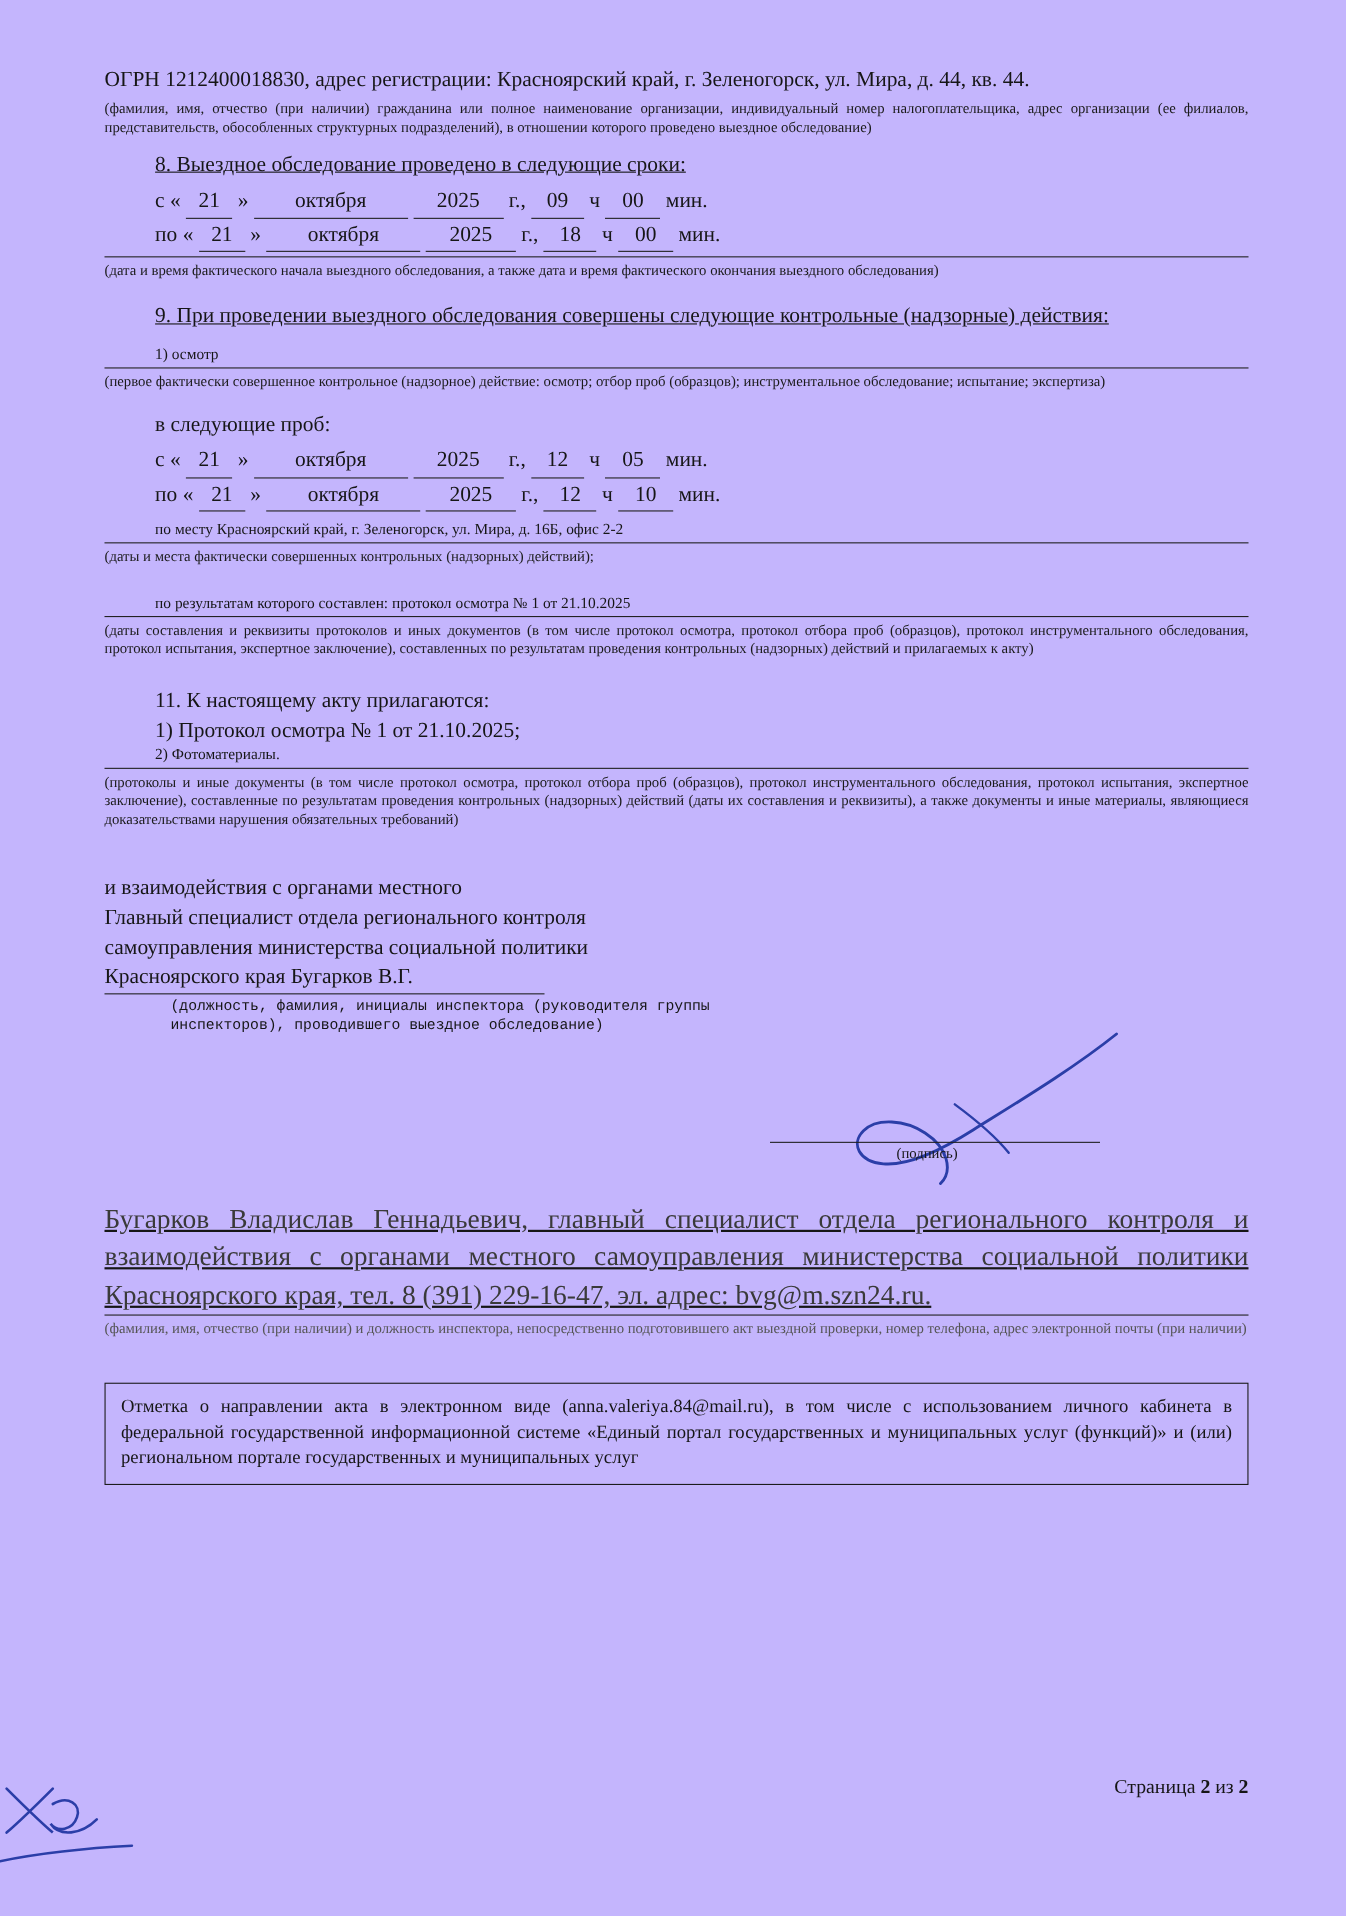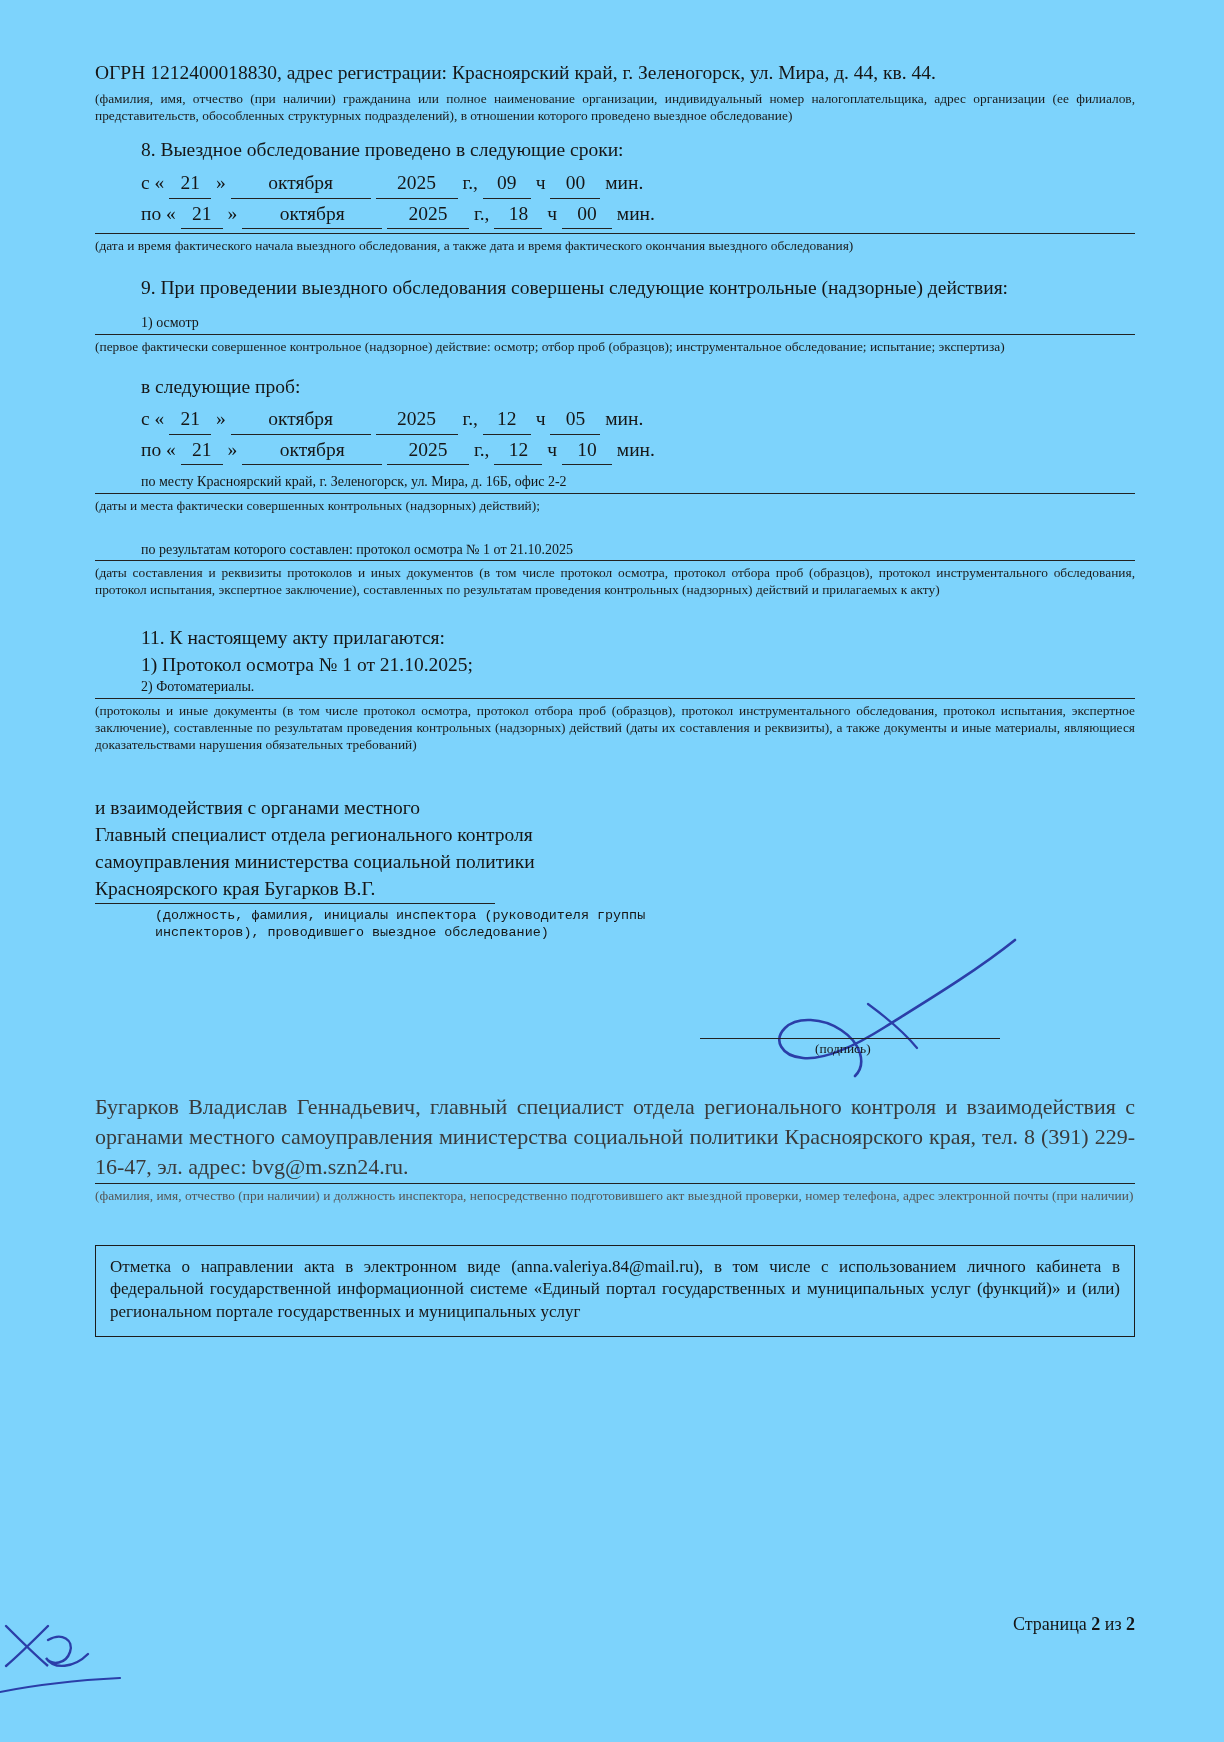--- a/index.html
+++ b/index.html
@@ -14,36 +14,36 @@
     font-family: "Liberation Serif", serif;
     color: #161616;
     overflow: hidden;
   }
   .page {
     position: absolute;
     left: 0; top: 0;
     width: 1224px;
     height: 1742px;
     
-    background: #7dd3fc;
+    background: #c4b5fd;
   }
   .content {
     position: absolute;
     left: 95px;
     top: 60px;
     width: 1040px;
   }
   
   .p {
     font-size: 19.5px;
     line-height: 1.30;
     text-align: justify;
     margin: 0;
   }
-  .p-indent { text-indent: 46px; }
+  .p-indent { text-indent: 46px; text-decoration: underline; }
   .small {
     font-size: 13.4px;
     line-height: 1.26;
     text-align: justify;
     margin: 0;
     color: #1b1b1b;
   }
   .row-date {
     font-size: 19.5px;
     line-height: 1.5;
@@ -110,23 +110,24 @@
   }
   .scribble {
     position: absolute;
     left: 560px;
     top: -10px;
     width: 380px;
     height: 150px;
     pointer-events: none;
   }
   .inspector {
-    font-size: 22px;
+    font-size: 25px;
     line-height: 1.38;
     text-align: justify;
+    text-decoration: underline;
   }
   .notice {
     margin-top: 40px;
     border: 1.4px solid #1c1c1c;
     padding: 10px 14px 12px 14px;
     font-size: 17px;
     line-height: 1.35;
     text-align: justify;
   }
   .footer {

